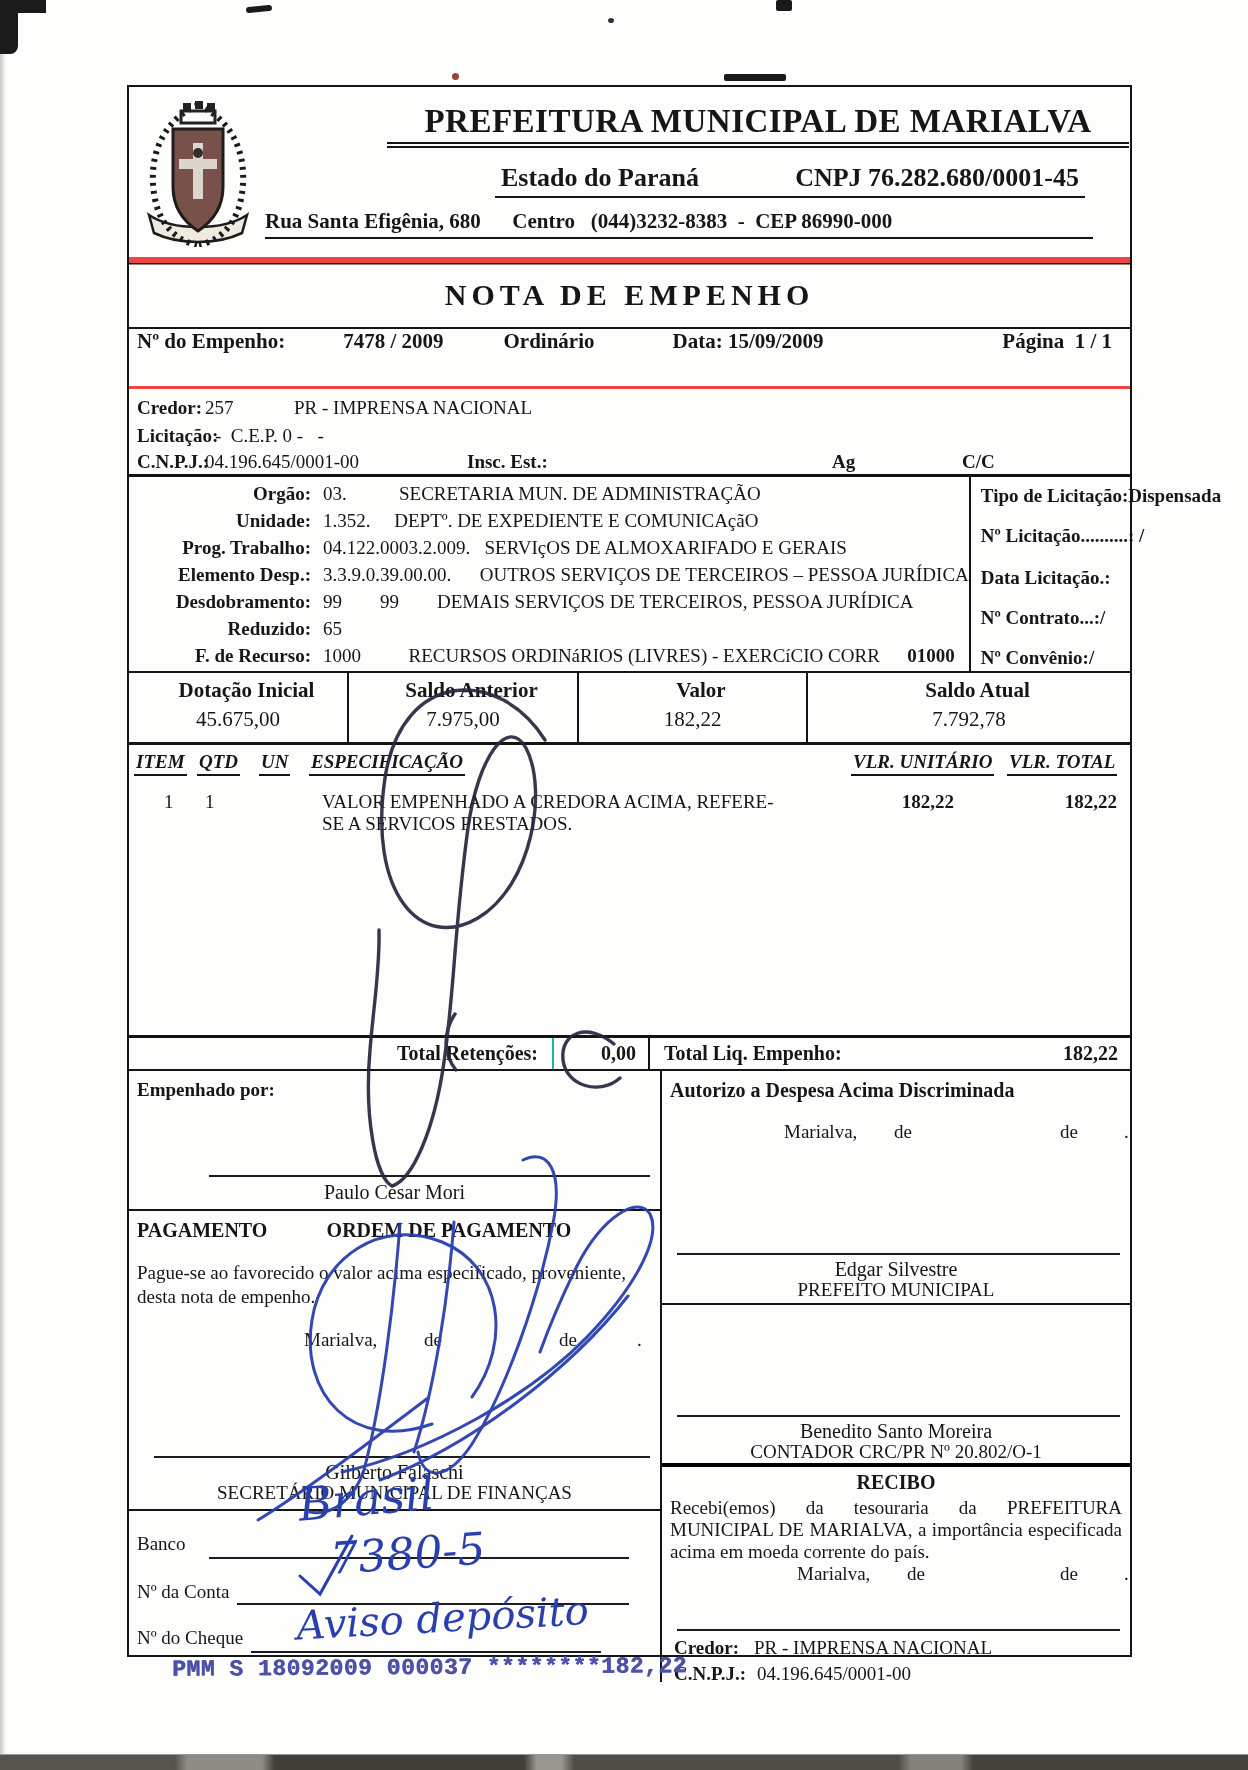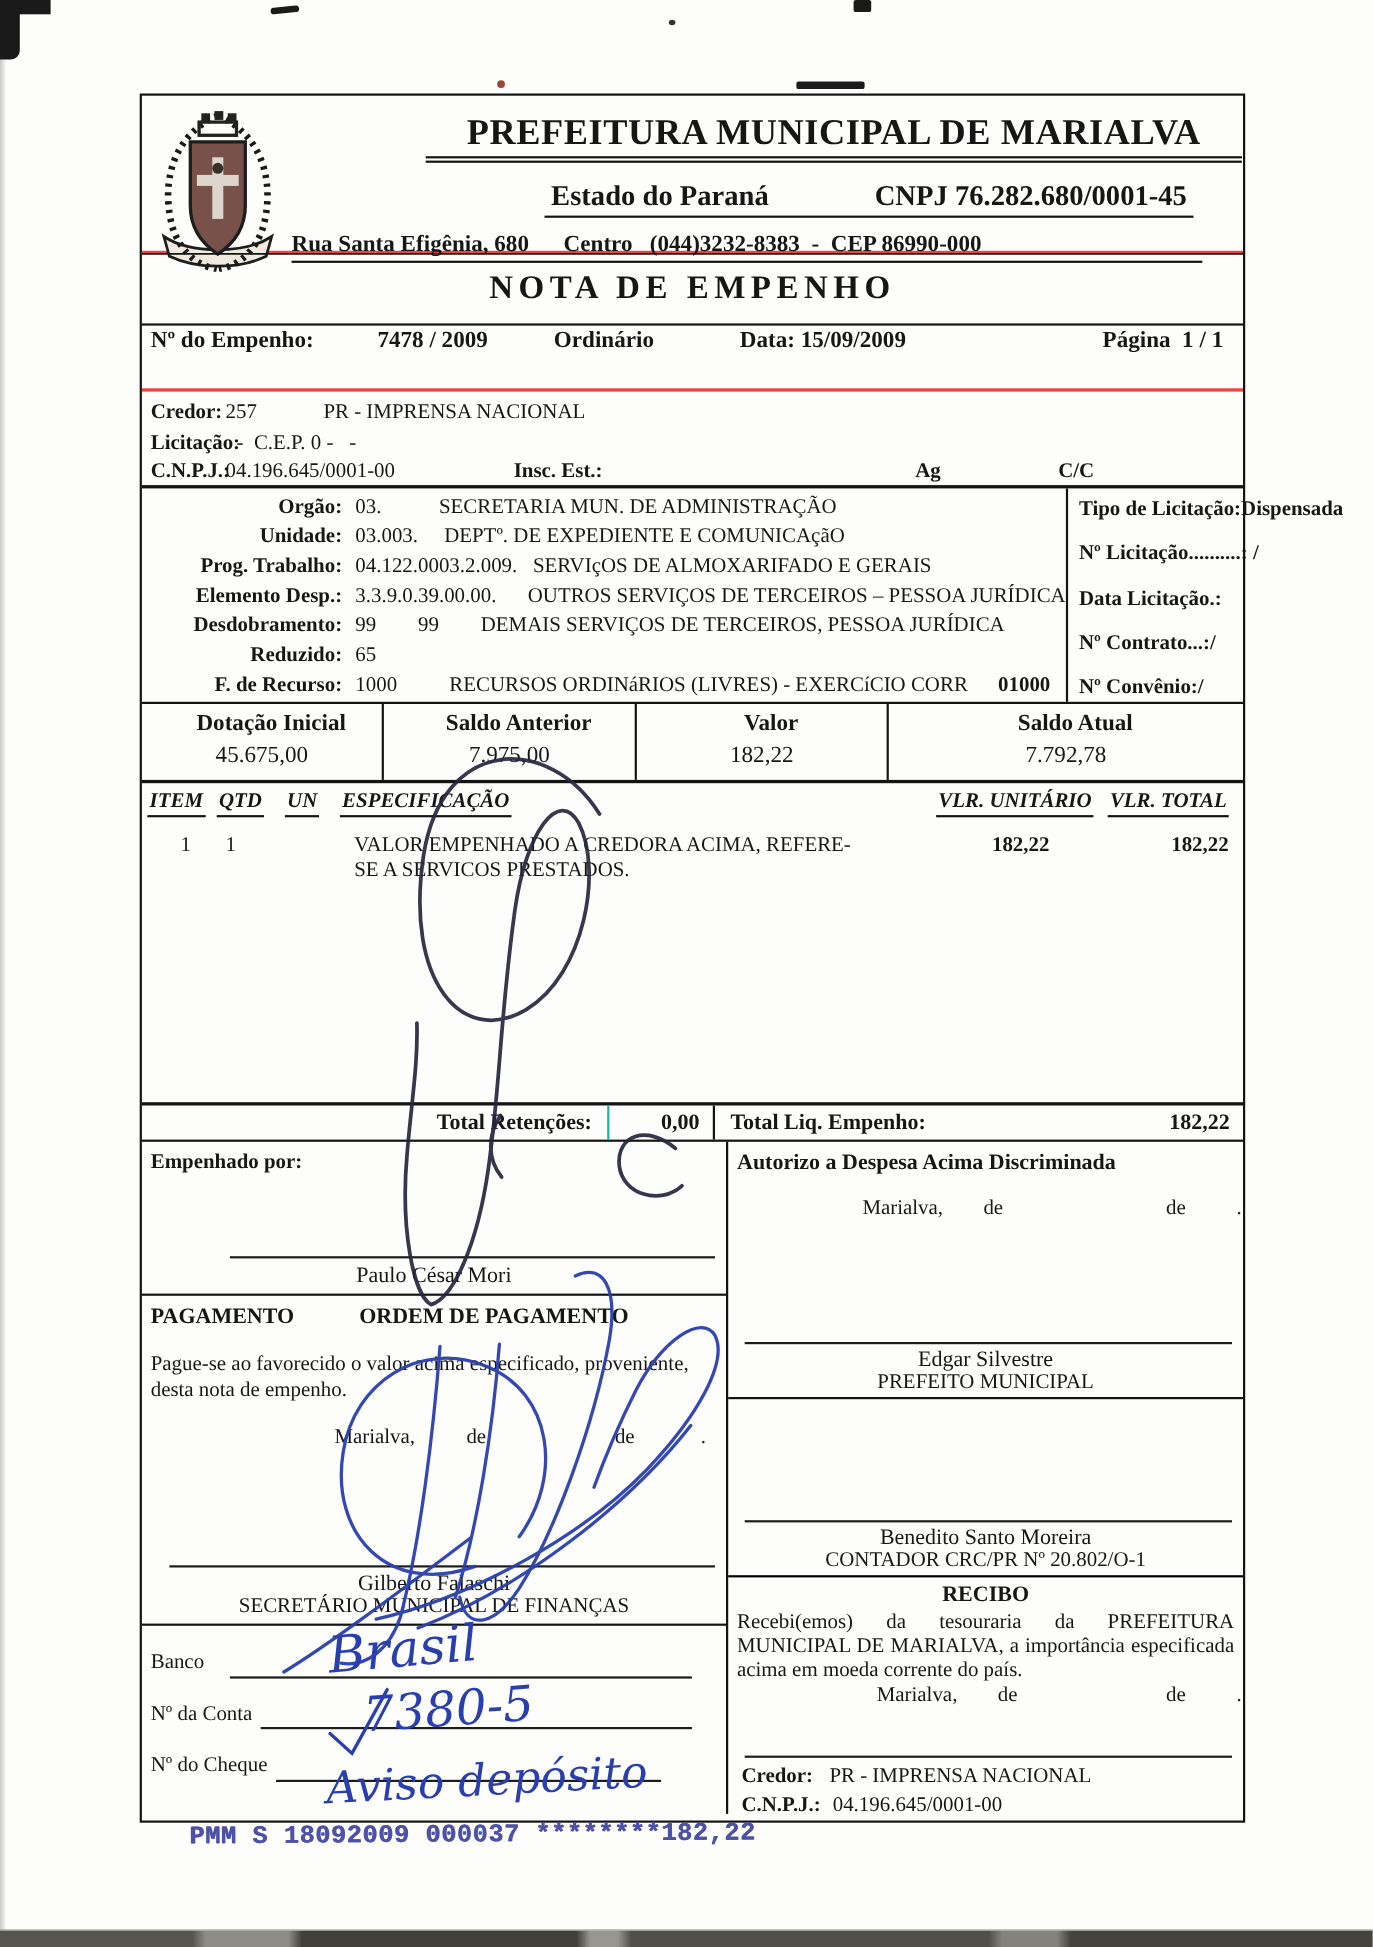--- a/index.html
+++ b/index.html
@@ -9,21 +9,21 @@
   .ws{white-space:pre;}
   .b{font-weight:bold;}
   .page-edge-left{position:absolute;left:0;top:0;width:6px;height:1770px;
        background:linear-gradient(90deg,#c9c9c3,rgba(255,255,255,0));}
   .bottom-band{position:absolute;left:0;bottom:0;width:1248px;height:15px;border-top:1px solid #9a9a94;
        background:linear-gradient(90deg,#55544f 0,#55544f 14%,#8d8c86 15%,#8d8c86 21%,#413f3a 22%,#413f3a 42%,#979690 43%,#979690 45%,#504e49 46%,#504e49 72%,#83827c 73%,#83827c 77%,#45433e 78%,#45433e 100%);}
   .form{position:absolute;left:127px;top:85px;width:1005px;height:1572px;
         border:2.5px solid #141414;box-sizing:border-box;background:transparent;}
   .row{position:relative;box-sizing:border-box;}
   
-  .hdr{height:143px;border-bottom:2px solid #ef4444;}
+  .hdr{height:176px;border-bottom:6px solid #ef4444;}
   .h-title{position:absolute;left:258px;top:16px;width:742px;text-align:center;
            font-size:33px;font-weight:bold;letter-spacing:.5px;border-bottom:6px double #141414;padding-bottom:2px;}
   .h-sub{position:absolute;left:366px;top:76px;width:578px;display:flex;justify-content:space-between;
          border-bottom:2.5px solid #141414;font-size:26px;font-weight:bold;padding:0 6px 3px 6px;}
   .h-addr{position:absolute;left:136px;top:122px;width:828px;border-bottom:2.5px solid #141414;
           font-size:21px;font-weight:bold;padding-bottom:3px;}
   
   .band{height:66px;border-bottom:2px solid #141414;display:flex;align-items:center;justify-content:center;
         font-size:30px;font-weight:bold;letter-spacing:5px;box-shadow:inset 0 3px 0 -1.5px #141414;}
   
@@ -135,21 +135,21 @@
   </div>
 
   <div class="row orc">
     <div class="orc-left">
       <div class="orc-row">
         <span class="orc-label">Orgão:</span>
         <span class="orc-text">03.           SECRETARIA MUN. DE ADMINISTRAÇÃO</span>
       </div>
       <div class="orc-row">
         <span class="orc-label">Unidade:</span>
-        <span class="orc-text">03.003.     DEPTº. DE EXPEDIENTE E COMUNICAçãO</span>
+        <span class="orc-text">1.352.     DEPTº. DE EXPEDIENTE E COMUNICAçãO</span>
       </div>
       <div class="orc-row">
         <span class="orc-label">Prog. Trabalho:</span>
         <span class="orc-text">04.122.0003.2.009.   SERVIçOS DE ALMOXARIFADO E GERAIS</span>
       </div>
       <div class="orc-row">
         <span class="orc-label">Elemento Desp.:</span>
         <span class="orc-text">3.3.9.0.39.00.00.      OUTROS SERVIÇOS DE TERCEIROS – PESSOA JURÍDICA</span>
       </div>
       <div class="orc-row">
@@ -255,21 +255,21 @@
         <span class="abs b fs20" style="left:8px;top:8px;">Autorizo a Despesa Acima Discriminada</span>
         <span class="abs fs19" style="left:122px;top:50px;">Marialva,</span>
         <span class="abs fs19" style="left:232px;top:50px;">de</span>
         <span class="abs fs19" style="left:398px;top:50px;">de</span>
         <span class="abs fs19" style="left:462px;top:50px;">.</span>
         <div class="sigline" style="left:15px;right:10px;top:182px;"></div>
         <div class="cname" style="top:187px;">Edgar Silvestre</div>
         <div class="crole" style="top:208px;">PREFEITO MUNICIPAL</div>
       </div>
 
-      <div class="bx" style="height:162px;border-bottom:2px solid #000000;">
+      <div class="bx" style="height:162px;border-bottom:4px solid #000000;">
         <div class="sigline" style="left:15px;right:10px;top:110px;"></div>
         <div class="cname" style="top:115px;">Benedito Santo Moreira</div>
         <div class="crole" style="top:136px;">CONTADOR CRC/PR Nº 20.802/O-1</div>
       </div>
 
       <div class="bx" style="height:215px;">
         <div class="cname b" style="top:4px;font-size:20px;">RECIBO</div>
         <div class="abs fs19" style="left:8px;right:8px;top:30px;text-align:justify;line-height:1.15;">Recebi(emos) da tesouraria da PREFEITURA MUNICIPAL DE MARIALVA, a importância especificada acima em moeda corrente do país.</div>
         <span class="abs fs19" style="left:135px;top:96px;">Marialva,</span>
         <span class="abs fs19" style="left:245px;top:96px;">de</span>

